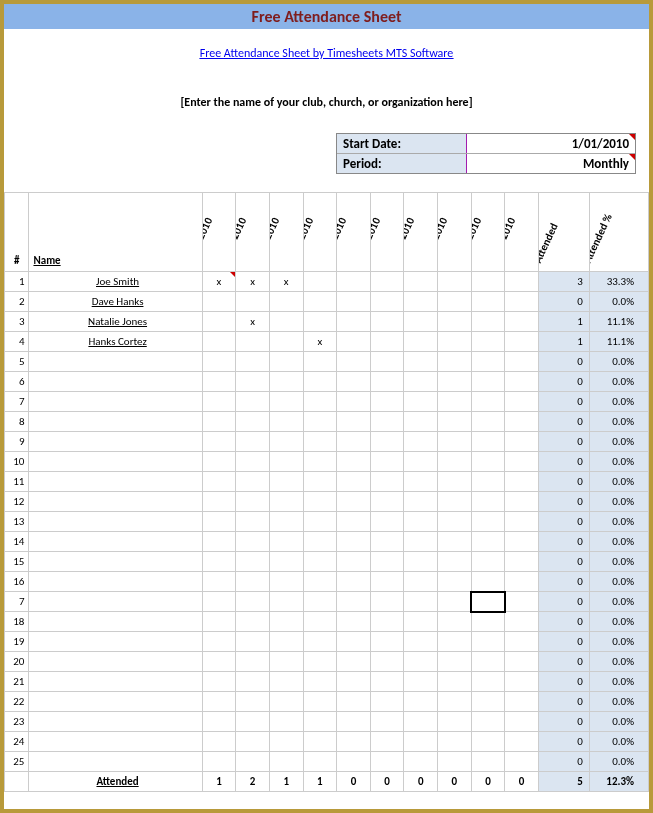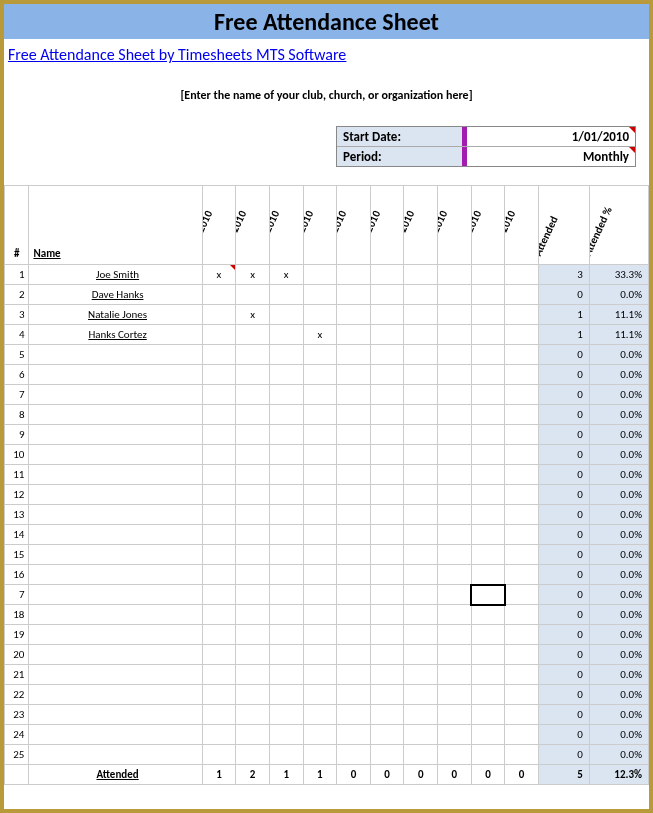--- a/index.html
+++ b/index.html
@@ -1,35 +1,35 @@
 <!DOCTYPE html>
 <html><head>
 <meta charset="utf-8">
 <style>
 * { box-sizing: border-box; margin: 0; padding: 0; }
 body { font-family: Calibri, Arial, sans-serif; font-size: 12px; background: #fff; width: 653px; }
 .outer { border: 4px solid #b89a3a; width: 653px; height: 813px; overflow: hidden; position: relative; }
-.title-bar { background: #8ab3e8; text-align: center; font-size: 24px; font-weight: bold; padding: 3px 0; color: #000000; }
-.link-row { color: #0000ee; text-decoration: underline; font-size: 16px; padding: 6px 4px; }
+.title-bar { background: #8ab3e8; text-align: center; font-size: 16px; font-weight: bold; padding: 3px 0; color: #7f1d1d; }
+.link-row { color: #0000ee; text-decoration: underline; font-size: 12px; padding: 17px 4px; text-align: center; }
 .org-title { text-align: center; font-weight: bold; font-size: 12px; padding: 18px 0 24px 0; }
 .meta-box { margin-left: 332px; width: 300px; border: 1px solid #888; font-size: 13px; }
 .meta-row { display: flex; }
 .meta-row + .meta-row { border-top: 1px solid #aaa; }
-.meta-label { flex: 0 0 130px; background: #dbe5f1; font-weight: bold; padding: 2px 6px; border-right: 5px solid #a21caf; }
+.meta-label { flex: 0 0 130px; background: #dbe5f1; font-weight: bold; padding: 2px 6px; border-right: 1px solid #a21caf; }
 .meta-value { flex: 1; text-align: right; padding: 2px 6px; font-weight: bold; position: relative; }
 .comment-mark { position: absolute; top: 0; right: 0; width: 0; height: 0; border-top: 6px solid #c00; border-left: 6px solid transparent; }
 .spacer { height: 18px; }
 table.sheet { border-collapse: collapse; width: 100%; table-layout: fixed; }
 table.sheet th, table.sheet td { border: 1px solid #ccc; font-size: 11px; height: 20px; overflow: hidden; }
 table.sheet th { background: #fff; }
 .col-num { width: 24px; text-align: right; padding-right: 4px; }
 .col-name { width: 170px; text-align: left; padding-left: 4px; text-decoration: underline; }
 .col-date { width: 33px; text-align: center; }
 .col-att { width: 50px; text-align: right; padding-right: 6px; background: #dbe5f1; }
-.col-pct { width: 58px; text-align: right; padding-right: 6px; background: #dbe5f1; }
+.col-pct { width: 58px; text-align: right; padding-right: 14px; background: #dbe5f1; }
 th.col-num, th.col-name { vertical-align: bottom; text-align: left; padding: 0 4px 4px 4px; font-weight: bold; font-size: 12px; }
 th.col-num { text-align: center; }
 .rot-wrap { height: 78px; position: relative; }
 .rot { position: absolute; bottom: 6px; left: 50%; transform: translateX(-50%) rotate(-65deg); transform-origin: left bottom; white-space: nowrap; font-size: 11px; font-weight: bold; }
 th.hdr-date, th.hdr-att, th.hdr-pct { vertical-align: bottom; padding: 0; }
 th.hdr-att, th.hdr-pct { background: #dbe5f1; }
 tr.footer td { font-weight: bold; background: #fff; }
 tr.footer td.col-num, tr.footer td.col-name { background: #fff; }
 tr.footer td.col-att, tr.footer td.col-pct { background: #dbe5f1; }
 tr.footer td.col-date { text-align: center; }

